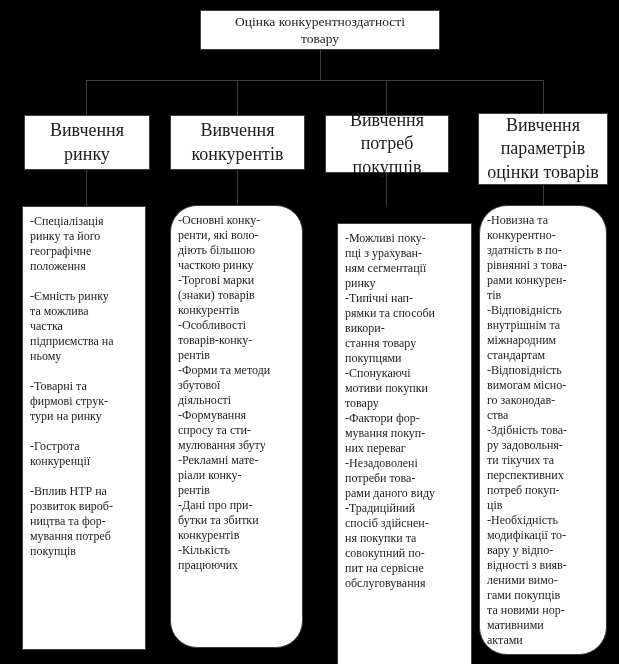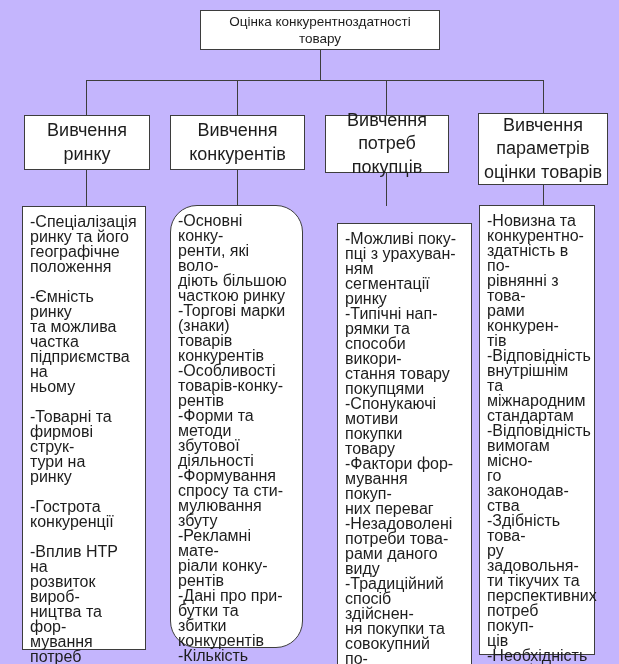--- a/index.html
+++ b/index.html
@@ -1,21 +1,21 @@
 <!DOCTYPE html>
 <html lang="uk"><head>
 <meta charset="utf-8">
 <style>
   html, body { margin: 0; padding: 0; background: #ffffff; }
   .canvas {
     position: relative;
     width: 619px;
     height: 664px;
-    background: #c4b5fd;
-    font-family: Liberation Sans, sans-serif;
+    background: #000000;
+    font-family: Liberation Serif, serif;
     color: #1d1d1d;
     overflow: hidden;
   }
   .box {
     position: absolute;
     border: 1px solid #3d3d3d;
     background: #ffffff;
     box-sizing: border-box;
   }
   .node-label {
@@ -28,30 +28,30 @@
     height: 100%;
     line-height: 1.28;
   }
   .top-box { left: 200px; top: 10px; width: 240px; height: 40px; font-size: 13.5px; }
   .hdr { font-size: 18px; }
   .hdr1 { left: 24px;  top: 115px; width: 126px; height: 55px; }
   .hdr2 { left: 170px; top: 115px; width: 135px; height: 55px; }
   .hdr3 { left: 325px; top: 115px; width: 124px; height: 58px; }
   .hdr4 { left: 478px; top: 113px; width: 130px; height: 72px; }
   .det {
-    font-size: 16px;
+    font-size: 12px;
     line-height: 15px;
     padding: 7px 14px 7px 7px;
     white-space: pre-wrap;
     text-align: left;
   }
   .det1 { left: 22px;  top: 206px; width: 124px; height: 444px; }
   .det2 { left: 170px; top: 205px; width: 133px; height: 443px; border-radius: 27px; }
   .det3 { left: 325px; top: 223px; width: 135px; height: 445px; margin-left: 12px; }
-  .det4 { left: 479px; top: 205px; width: 116px; height: 450px; }
+  .det4 { left: 479px; top: 205px; width: 128px; height: 450px; border-radius: 28px; }
   .line { position: absolute; background: #3d3d3d; }
   .vline { width: 1px; }
   .hline { height: 1px; }
   .stem   { left: 320px; top: 49px;  height: 32px; }
   .hbar   { left: 86px;  top: 80px;  width: 458px; }
   .drop1  { left: 86px;  top: 80px;  height: 36px; }
   .drop2  { left: 237px; top: 80px;  height: 36px; }
   .drop3  { left: 386px; top: 80px;  height: 36px; }
   .drop4  { left: 543px; top: 80px;  height: 34px; }
   .link1  { left: 86px;  top: 169px; height: 38px; }

